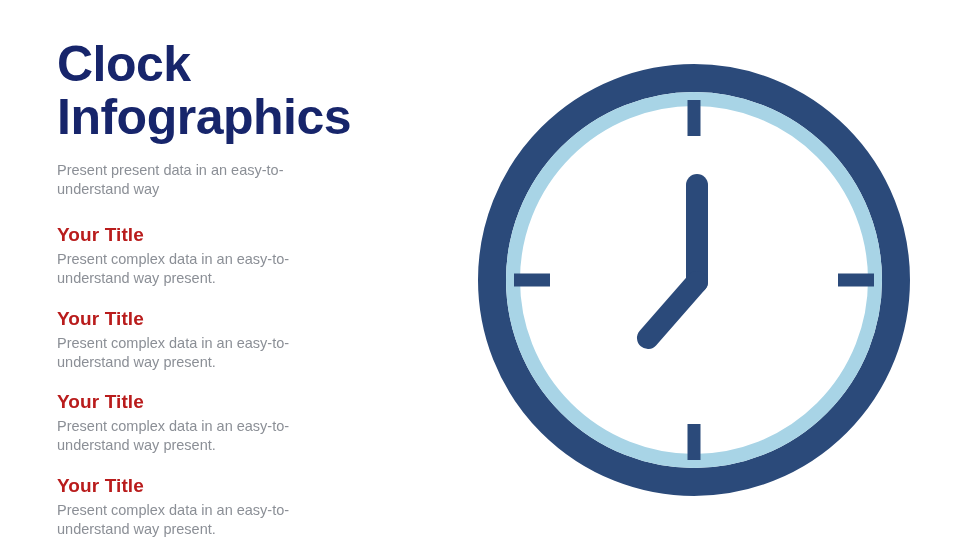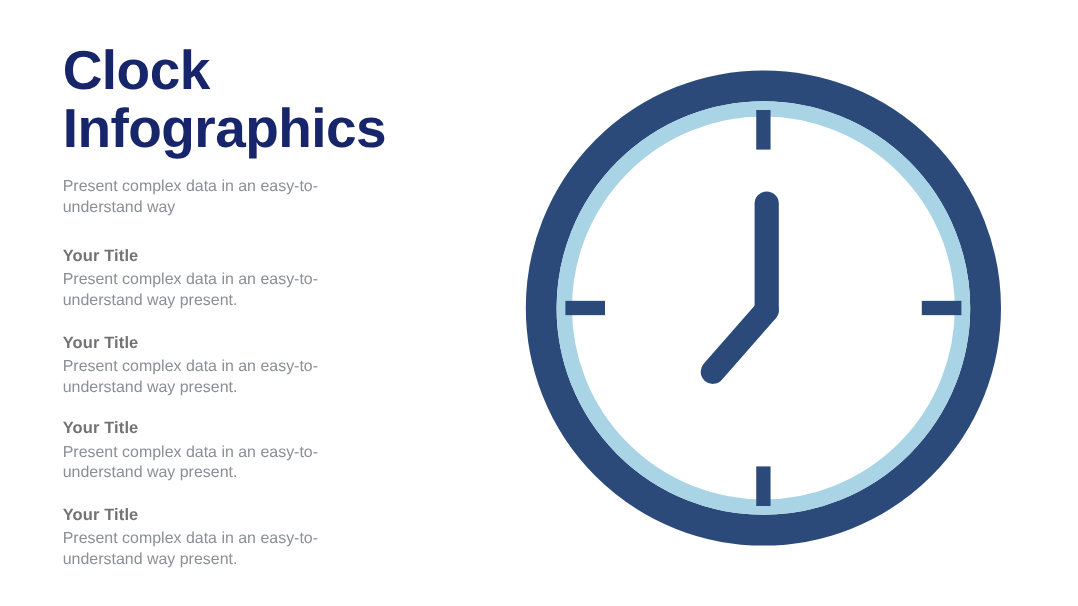--- a/index.html
+++ b/index.html
@@ -53,23 +53,23 @@
   .items {
     margin-top: 26px;
   }
 
   .item {
     margin-bottom: 20px;
   }
   .item:last-child { margin-bottom: 0; }
 
   .item-title {
-    font-size: 15px;
+    font-size: 19px;
     font-weight: 700;
-    color: #737373;
+    color: #b91c1c;
     margin: 0 0 4px 0;
     letter-spacing: 0.1px;
   }
 
   .item-desc {
     font-size: 14.5px;
     line-height: 1.3;
     color: #8b8f96;
     margin: 0;
     max-width: 246px;
@@ -93,21 +93,21 @@
 </head>
 <body>
 
 <div class="slide">
 
   <div class="left-col">
 
     <h1 class="page-title">Clock
 Infographics</h1>
 
-    <p class="subtitle">Present complex data in an easy-to-understand way</p>
+    <p class="subtitle">Present present data in an easy-to-understand way</p>
 
     <div class="items">
 
       <div class="item">
         <div class="item-title">Your Title</div>
         <p class="item-desc">Present complex data in an easy-to-understand way present.</p>
       </div>
 
       <div class="item">
         <div class="item-title">Your Title</div>

